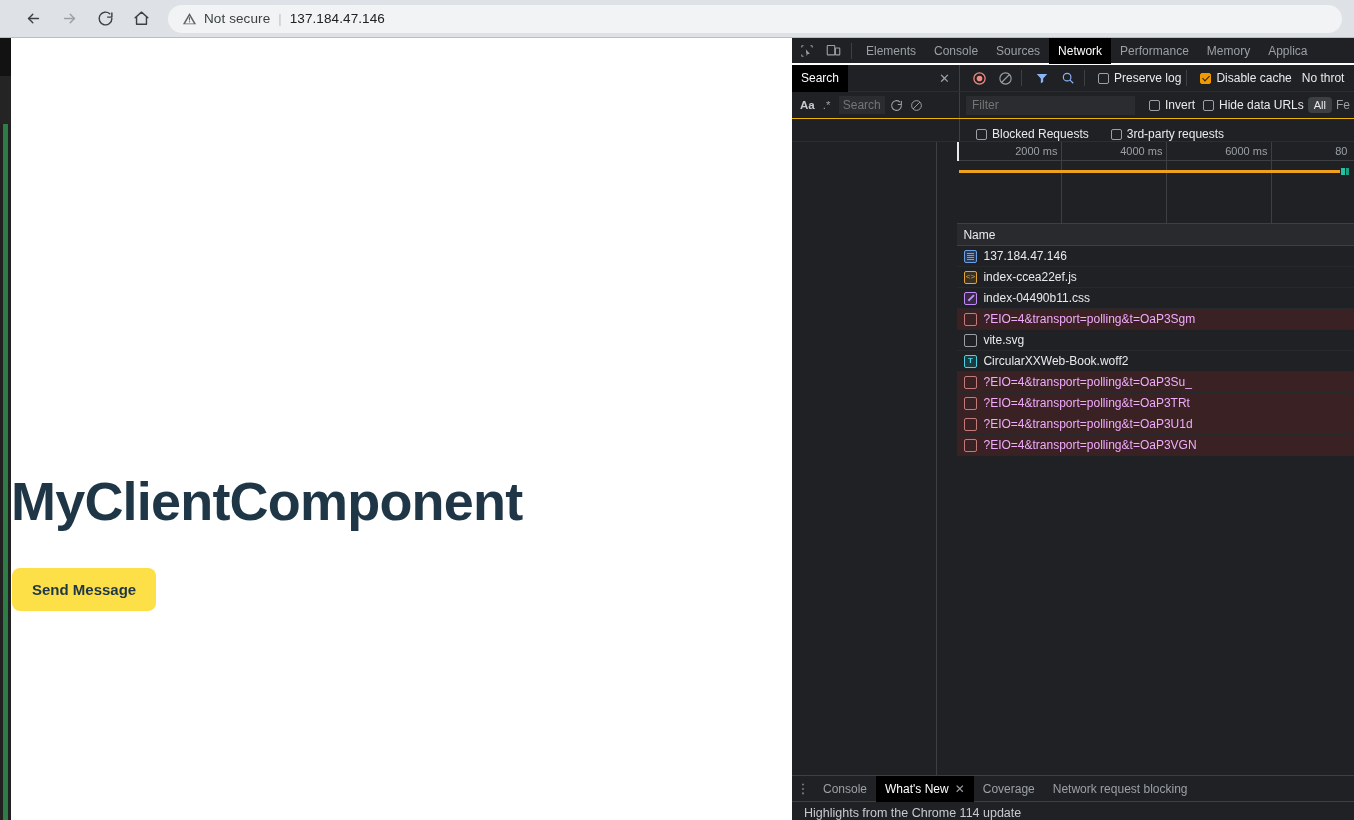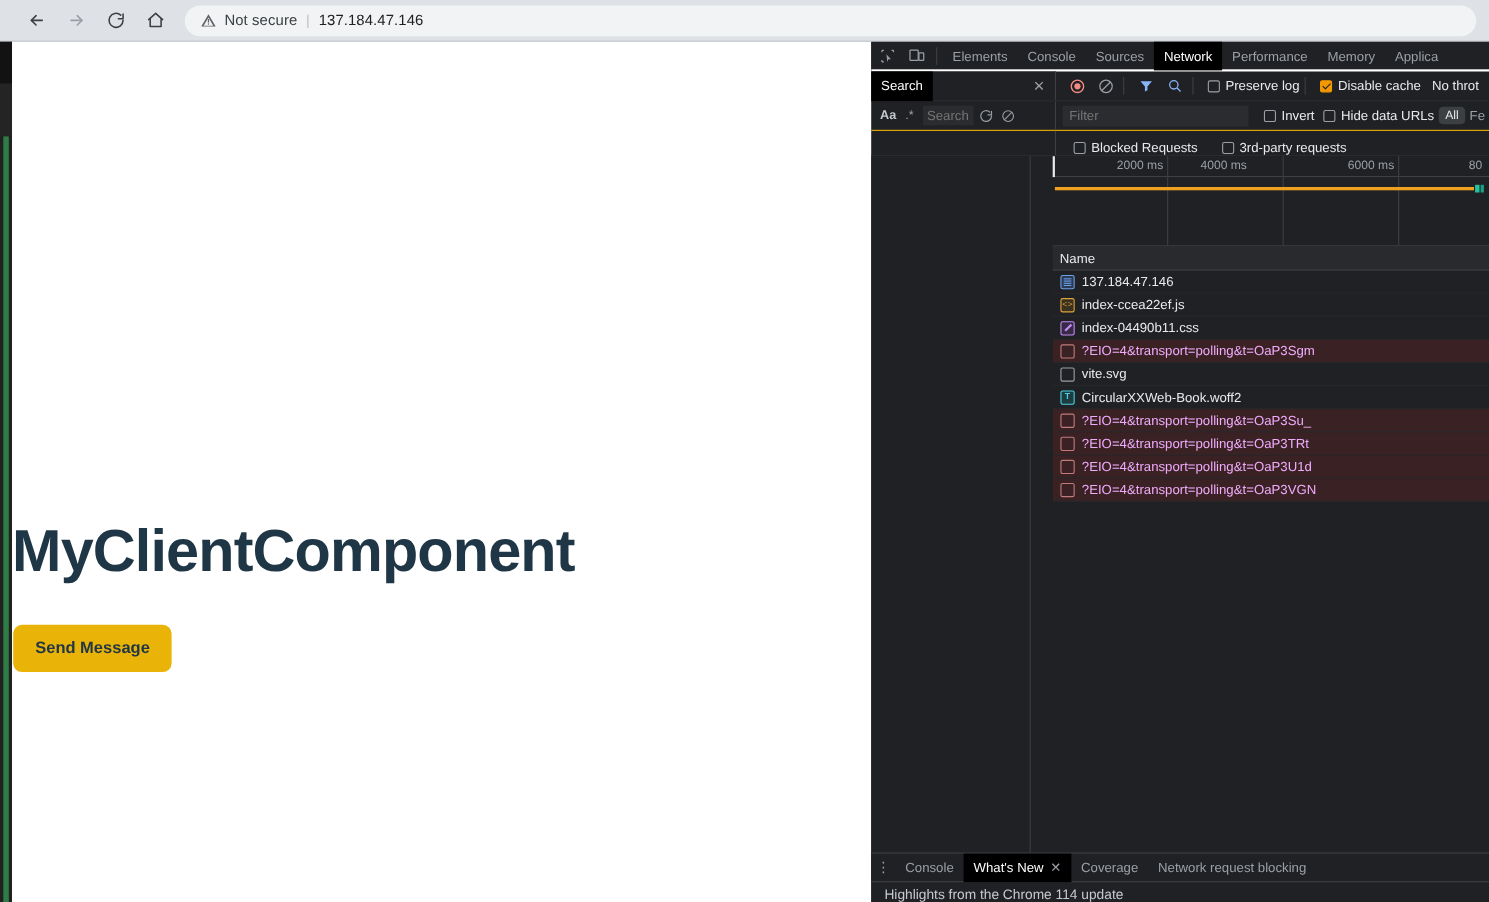--- a/index.html
+++ b/index.html
@@ -70,21 +70,21 @@
   }
   .page-title {
     position: absolute; left: 0px; top: 432px;
     font-size: 54px; font-weight: bold;
     color: #1f3646;
     letter-spacing: -0.8px;
     white-space: nowrap;
   }
   .send-btn {
     position: absolute; left: 1px; top: 530px;
-    background: #eab308;
+    background: #fde047;
     border: none; border-radius: 8px;
     padding: 13px 20px;
     font-size: 15px; font-weight: bold;
     color: #1f3646;
     font-family: "Liberation Sans", sans-serif;
     cursor: pointer;
   }
 
   
   .devtools {
@@ -460,21 +460,21 @@
     </div>
 
     <div class="dt-body">
       <div class="search-pane"></div>
       <div class="net-pane">
 
         <div class="overview">
           <div class="ov-ruler">
             <div class="ov-cursor"></div>
             <div class="ov-tick" style="left:0px;width:105px;">2000 ms</div>
-            <div class="ov-tick" style="left:105px;width:105px;text-align:center;">4000 ms</div>
+            <div class="ov-tick" style="left:105px;width:105px;">4000 ms</div>
             <div class="ov-tick" style="left:210px;width:105px;">6000 ms</div>
             <div class="ov-tick" style="left:315px;width:79px;border-right:none;">80</div>
           </div>
           <div class="ov-grid">
             <div class="ov-gridline" style="left:104px;"></div>
             <div class="ov-gridline" style="left:209px;"></div>
             <div class="ov-gridline" style="left:314px;"></div>
             <div class="ov-bar" style="width:381px;"></div>
             <div class="ov-end" style="left:384px;"></div>
             <div class="ov-end2" style="left:389px;"></div>

